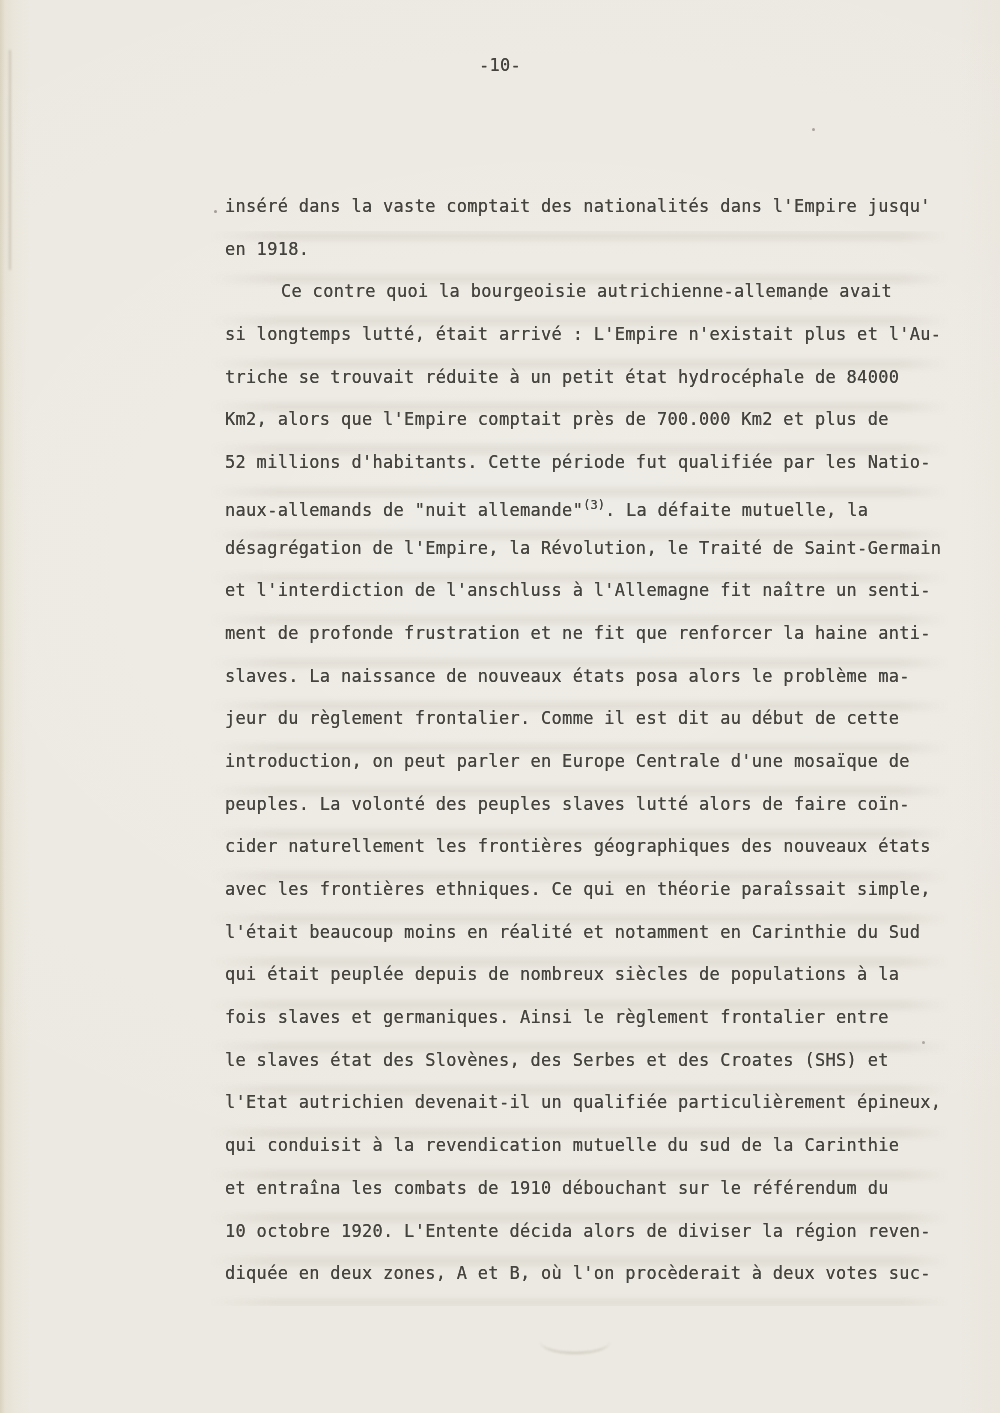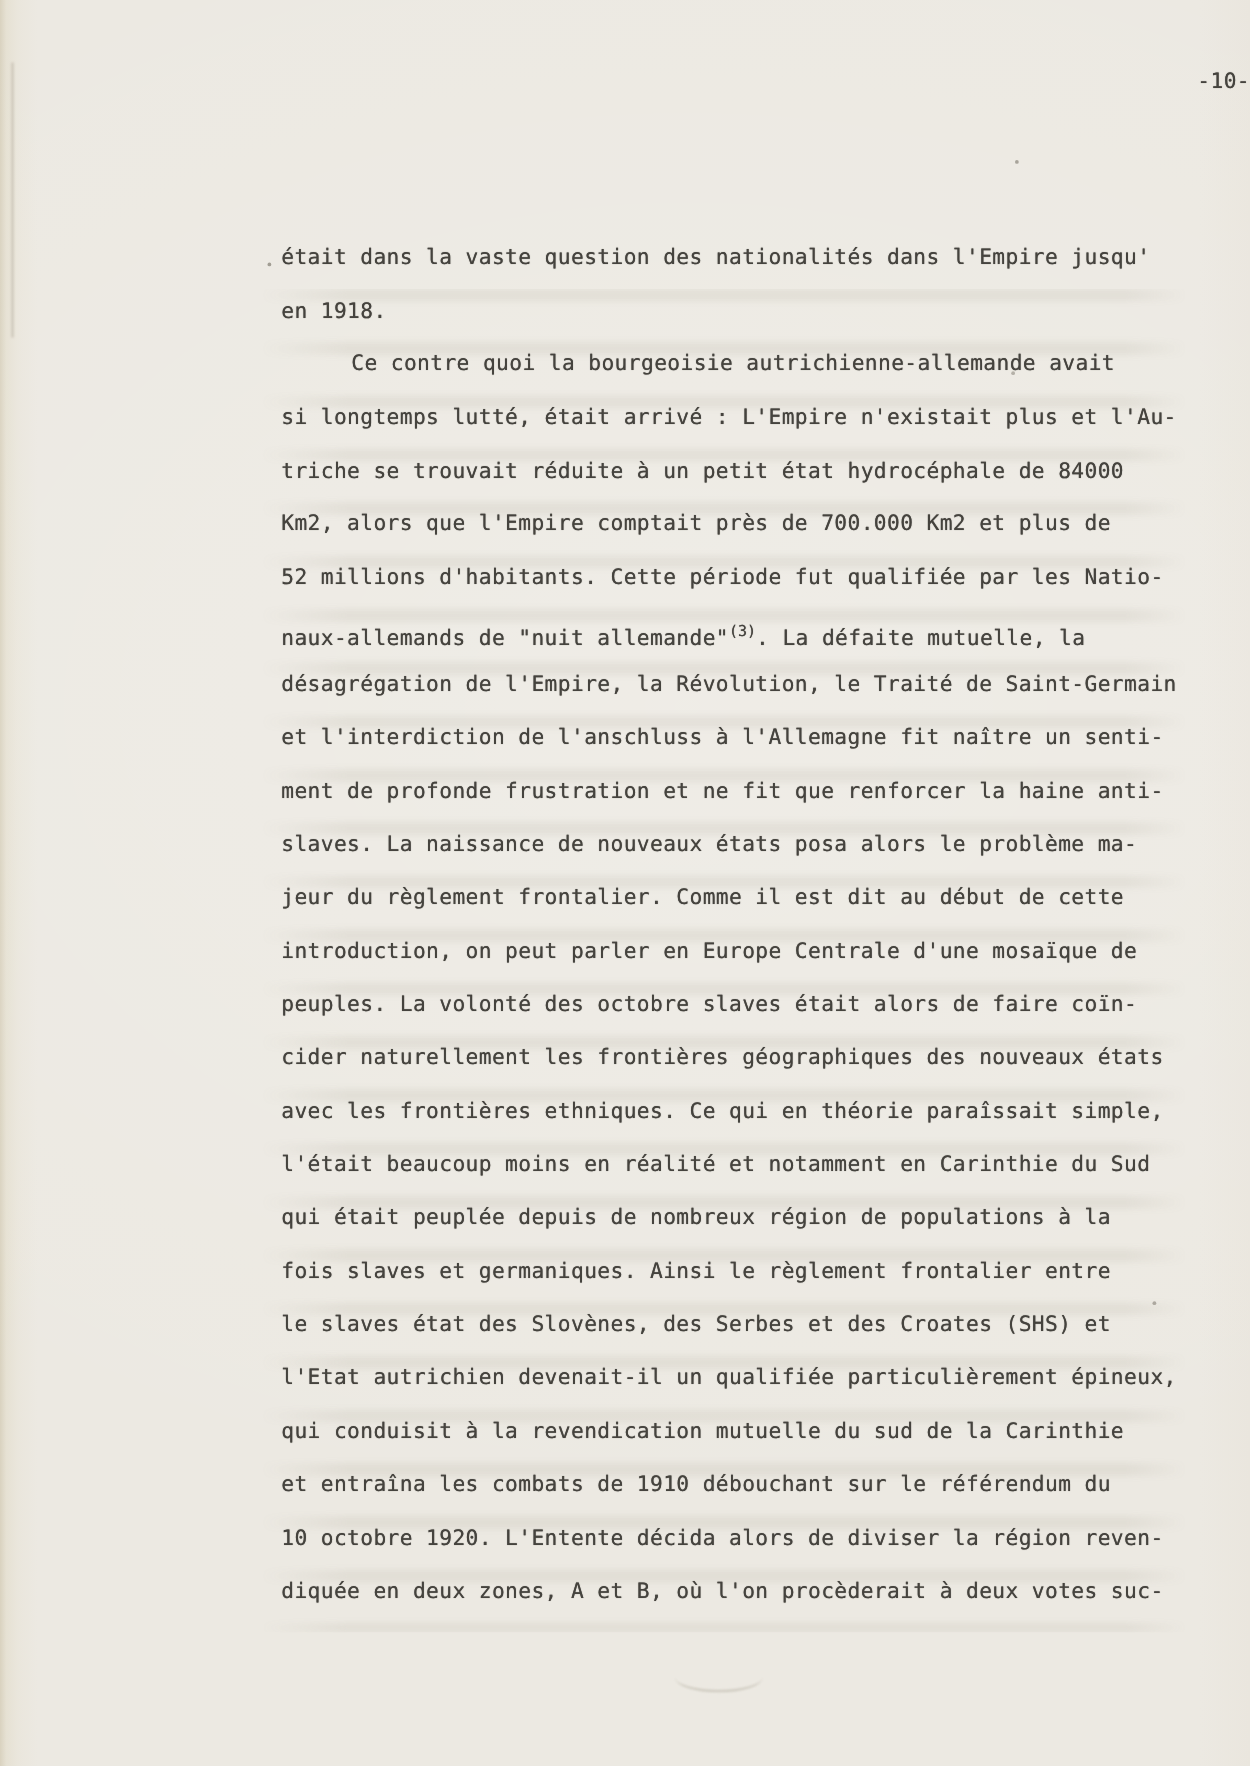--- a/index.html
+++ b/index.html
@@ -19,21 +19,21 @@
       linear-gradient(90deg, #d9d2bf 0px, #e6e1d3 5px, #eae6dc 14px, #ece9e2 30px, #ece9e2 96%, #eae6de 100%),
       #ece9e2;
     font-family: "DejaVu Sans Mono", "Liberation Mono", monospace;
     color: #45433e;
   }
   .page-number {
     position: absolute;
     top: 55px;
     left: 0;
     width: 1000px;
-    text-align: right;
+    text-align: center;
     font-size: 17px;
     letter-spacing: 0.3px;
     text-shadow: 0 0 0.6px rgba(60,58,52,0.85);
   }
   .text-body {
     position: absolute;
     top: 185px;
     left: 225px;
     width: 762px;
     font-size: 17px;
@@ -104,39 +104,39 @@
   <div class="left-edge-crease"></div>
   <div class="crease-mark"></div>
   <div class="speck s1"></div>
   <div class="speck s2"></div>
   <div class="speck s3"></div>
   <div class="speck s4"></div>
 
   <div class="page-number">-10-</div>
 
   <div class="text-body">
-    <div class="text-line">était dans la vaste question des nationalités dans l'Empire jusqu'</div>
+    <div class="text-line">inséré dans la vaste comptait des nationalités dans l'Empire jusqu'</div>
     <div class="text-line">en 1918.</div>
     <div class="text-line indent">Ce contre quoi la bourgeoisie autrichienne-allemande avait</div>
     <div class="text-line">si longtemps lutté, était arrivé : L'Empire n'existait plus et l'Au-</div>
     <div class="text-line">triche se trouvait réduite à un petit état hydrocéphale de 84000</div>
     <div class="text-line">Km2, alors que l'Empire comptait près de 700.000 Km2 et plus de</div>
     <div class="text-line">52 millions d'habitants. Cette période fut qualifiée par les Natio-</div>
     <div class="text-line"><span>naux-allemands de "nuit allemande"</span><span class="footnote-sup">(3)</span><span>. La défaite mutuelle, la</span></div>
     <div class="text-line">désagrégation de l'Empire, la Révolution, le Traité de Saint-Germain</div>
     <div class="text-line">et l'interdiction de l'anschluss à l'Allemagne fit naître un senti-</div>
     <div class="text-line">ment de profonde frustration et ne fit que renforcer la haine anti-</div>
     <div class="text-line">slaves. La naissance de nouveaux états posa alors le problème ma-</div>
     <div class="text-line">jeur du règlement frontalier. Comme il est dit au début de cette</div>
     <div class="text-line">introduction, on peut parler en Europe Centrale d'une mosaïque de</div>
-    <div class="text-line">peuples. La volonté des octobre slaves était alors de faire coïn-</div>
+    <div class="text-line">peuples. La volonté des peuples slaves lutté alors de faire coïn-</div>
     <div class="text-line">cider naturellement les frontières géographiques des nouveaux états</div>
     <div class="text-line">avec les frontières ethniques. Ce qui en théorie paraîssait simple,</div>
     <div class="text-line">l'était beaucoup moins en réalité et notamment en Carinthie du Sud</div>
-    <div class="text-line">qui était peuplée depuis de nombreux région de populations à la</div>
+    <div class="text-line">qui était peuplée depuis de nombreux siècles de populations à la</div>
     <div class="text-line">fois slaves et germaniques. Ainsi le règlement frontalier entre</div>
     <div class="text-line">le slaves état des Slovènes, des Serbes et des Croates (SHS) et</div>
     <div class="text-line">l'Etat autrichien devenait-il un qualifiée particulièrement épineux,</div>
     <div class="text-line">qui conduisit à la revendication mutuelle du sud de la Carinthie</div>
     <div class="text-line">et entraîna les combats de 1910 débouchant sur le référendum du</div>
     <div class="text-line">10 octobre 1920. L'Entente décida alors de diviser la région reven-</div>
     <div class="text-line">diquée en deux zones, A et B, où l'on procèderait à deux votes suc-</div>
   </div>
 
 </div>

